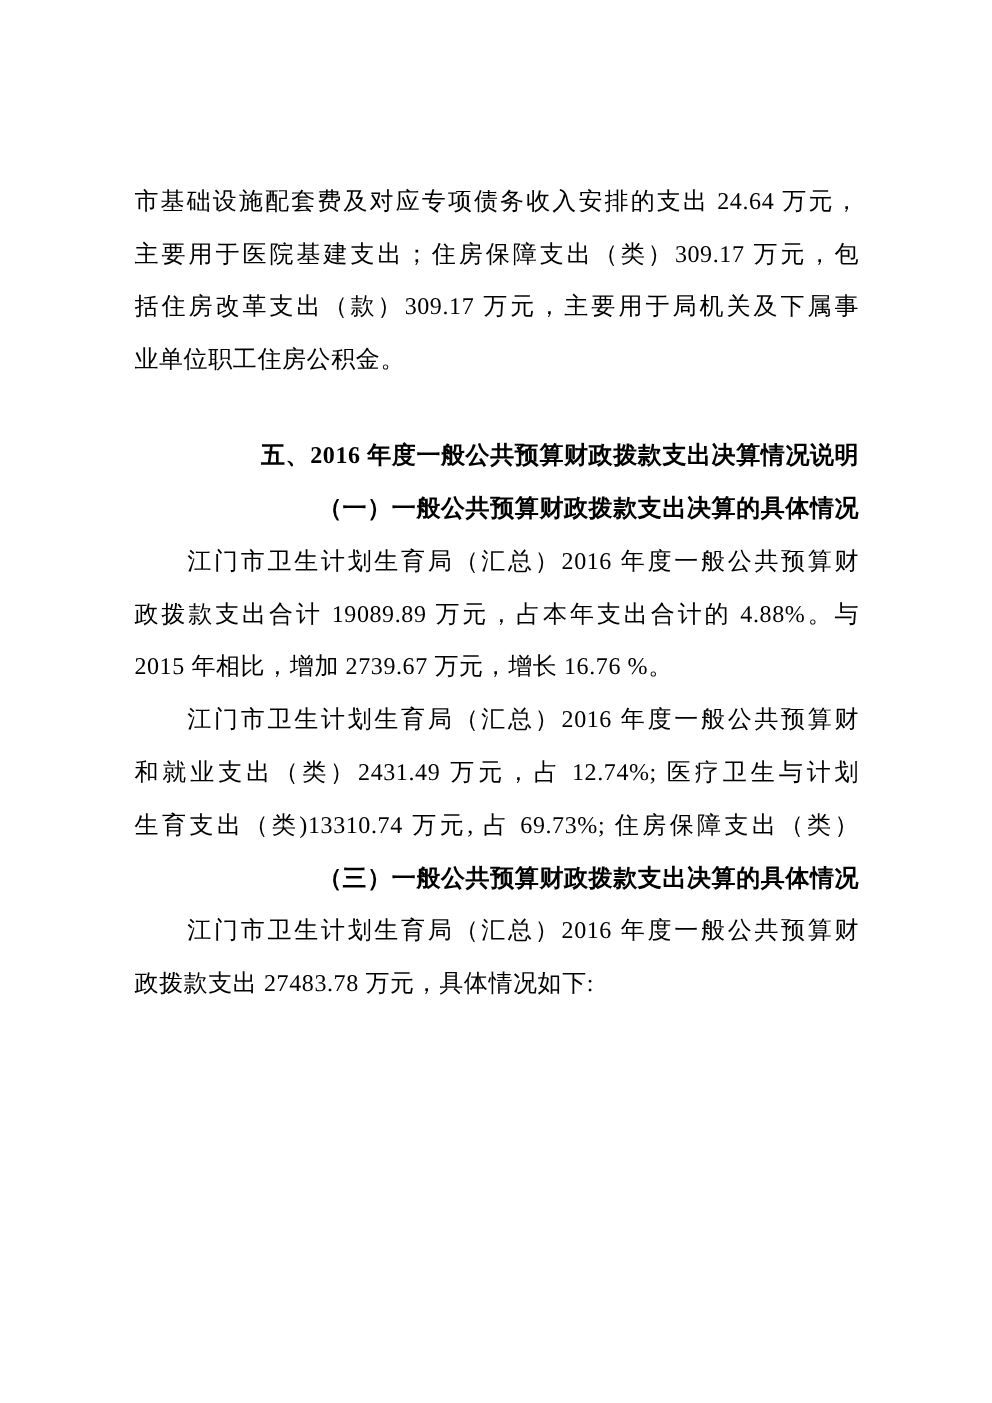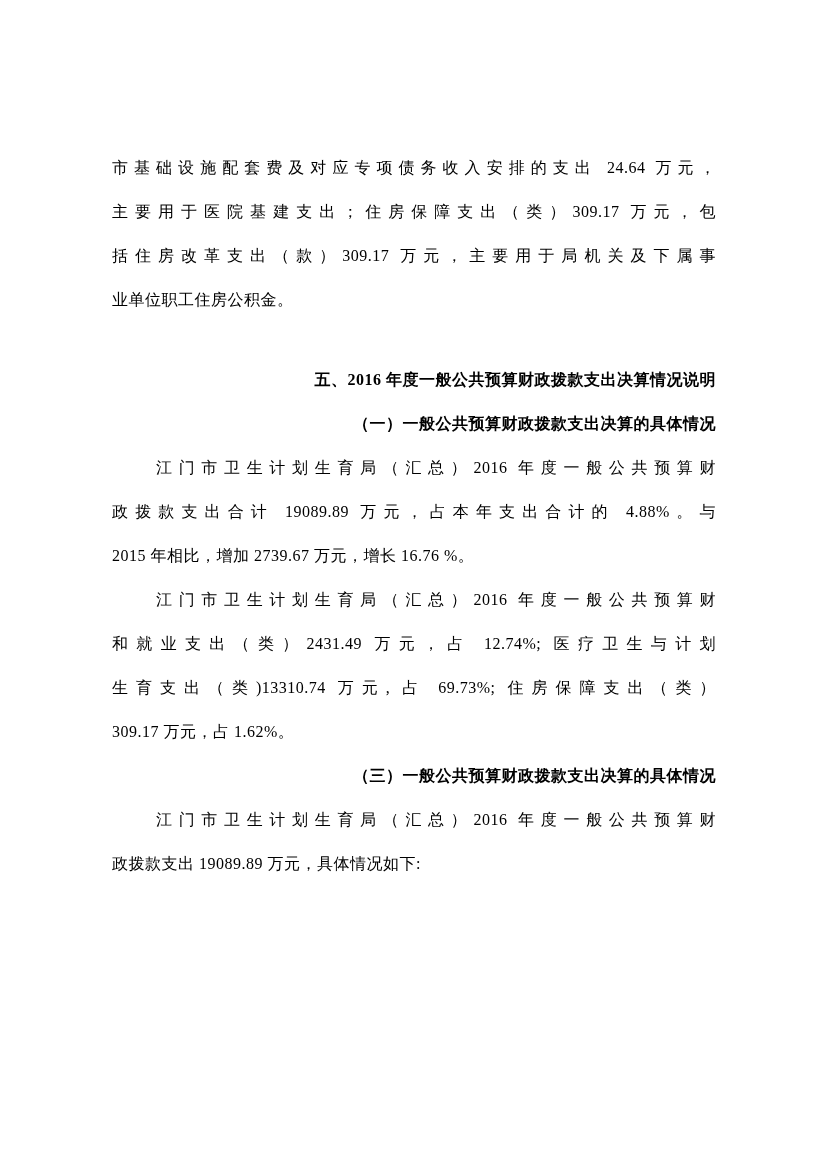--- a/index.html
+++ b/index.html
@@ -15,21 +15,21 @@
   }
   .content {
     position: absolute;
     left: 112px;
     top: 146px;
     width: 604px;
   }
   .line {
     height: 44px;
     line-height: 44px;
-    font-size: 16px;
+    font-size: 20px;
     letter-spacing: 0.5px;
     white-space: nowrap;
     overflow: visible;
   }
   
   .j {
     white-space: normal;
     text-align: justify;
     text-align-last: justify;
     text-justify: inter-character;
@@ -54,21 +54,20 @@
     <div class="line heading ind">（一）一般公共预算财政拨款支出决算的具体情况</div>
 
     <div class="line j ind">江门市卫生计划生育局（汇总）2016 年度一般公共预算财</div>
     <div class="line j">政拨款支出合计 19089.89 万元，占本年支出合计的 4.88%。与</div>
     <div class="line">2015 年相比，增加 2739.67 万元，增长 16.76 %。</div>
 
 
     <div class="line j ind">江门市卫生计划生育局（汇总）2016 年度一般公共预算财</div>
     <div class="line j">和就业支出（类）2431.49 万元，占 12.74%; 医疗卫生与计划</div>
     <div class="line j">生育支出（类)13310.74 万元, 占 69.73%; 住房保障支出（类）</div>
-    <div class="line">309.17 万元，占 1.62%。</div>
 
     <div class="line heading ind">（三）一般公共预算财政拨款支出决算的具体情况</div>
 
     <div class="line j ind">江门市卫生计划生育局（汇总）2016 年度一般公共预算财</div>
-    <div class="line">政拨款支出 19089.89 万元，具体情况如下:</div>
+    <div class="line">政拨款支出 27483.78 万元，具体情况如下:</div>
 
   </div>
 </div>
 
 </body></html>

